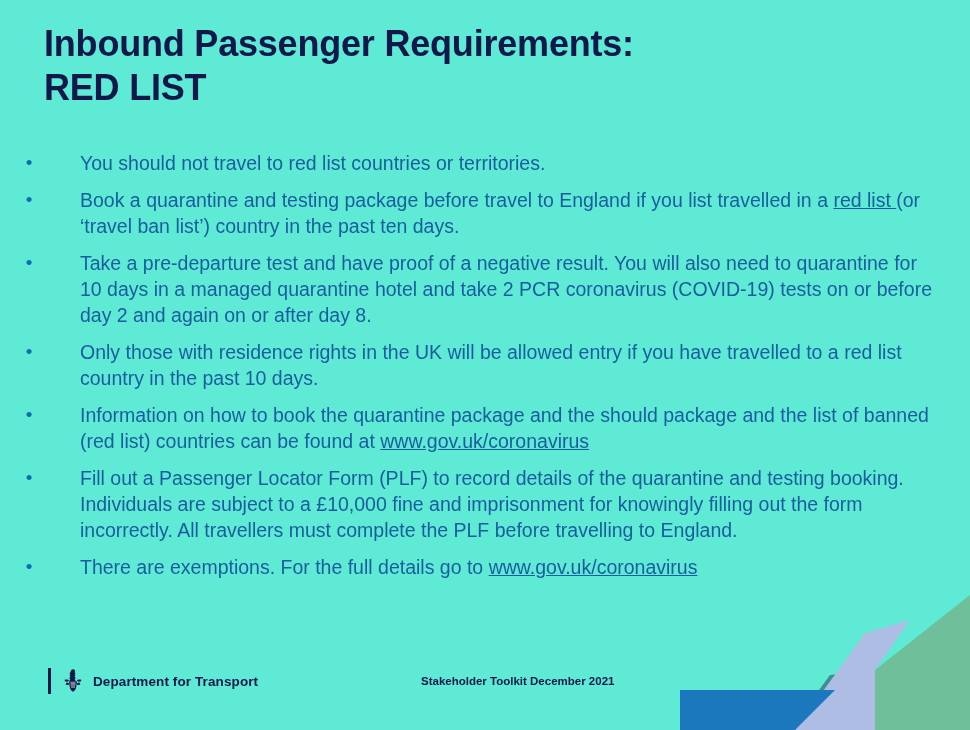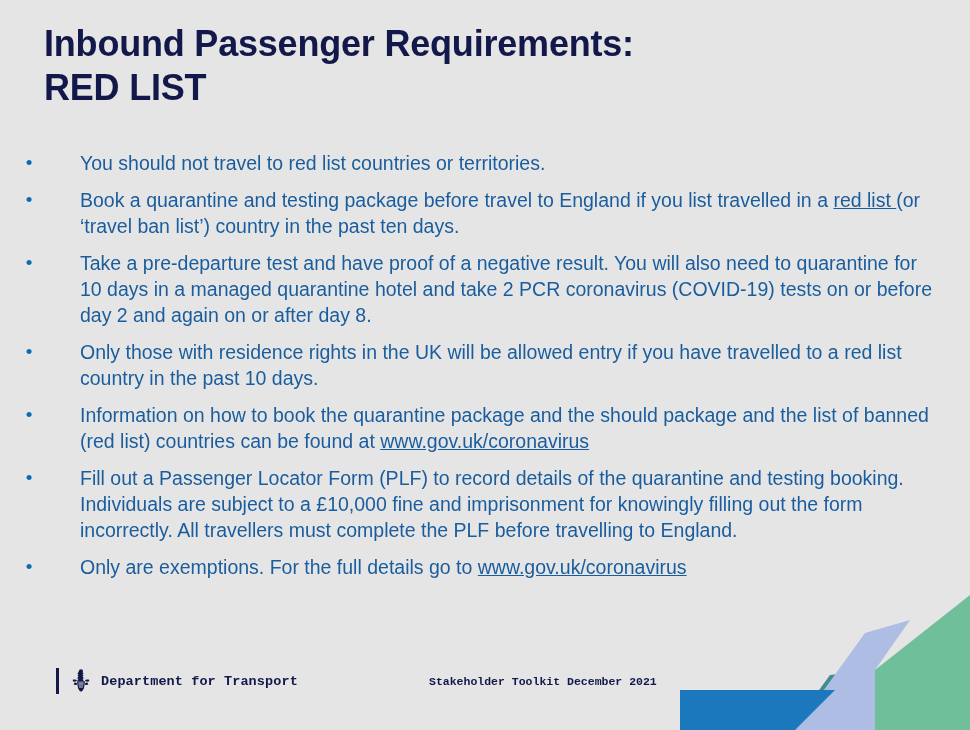--- a/index.html
+++ b/index.html
@@ -13,21 +13,21 @@
     font-family: "Liberation Sans", sans-serif;
     overflow: hidden;
     position: relative;
   }
 
   .slide {
     position: absolute;
     inset: 0;
     width: 970px;
     height: 730px;
-    background: #e5e5e5;
+    background: #5eead4;
     overflow: hidden;
   }
 
   
   .title-block {
     position: absolute;
     left: 44px;
     top: 22px;
     width: 880px;
   }
@@ -72,25 +72,24 @@
   }
   .bullet-text a,
   .bullet-text .link {
     color: #1a5d9e;
     text-decoration: underline;
   }
 
   
   .footer {
     position: absolute;
-    left: 16px;
+    left: 8px;
     top: 660px;
     width: 824px;
     height: 70px;
-    font-family: Liberation Mono, monospace;
   }
   .dft-logo {
     position: absolute;
     left: 40px;
     top: 8px;
     display: flex;
     align-items: center;
   }
   .dft-bar {
     width: 3px;
@@ -168,21 +167,21 @@
       <span class="bullet-text"><span>Information on how to book the quarantine package and the should package and the list of banned (red list) countries can be found at </span><a class="link" href="#">www.gov.uk/coronavirus</a></span>
     </div>
 
     <div class="bullet-row">
       <span class="bullet-dot">•</span>
       <span class="bullet-text"><span>Fill out a Passenger Locator Form (PLF) to record details of the quarantine and testing booking. Individuals are subject to a £10,000 fine and imprisonment for knowingly filling out the form incorrectly. All travellers must complete the PLF before travelling to England.</span></span>
     </div>
 
     <div class="bullet-row">
       <span class="bullet-dot">•</span>
-      <span class="bullet-text"><span>Only are exemptions. For the full details go to </span><a class="link" href="#">www.gov.uk/coronavirus</a></span>
+      <span class="bullet-text"><span>There are exemptions. For the full details go to </span><a class="link" href="#">www.gov.uk/coronavirus</a></span>
     </div>
 
   </div>
 
   <div class="corner">
     <svg width="290" height="135" viewBox="0 0 290 135" xmlns="http://www.w3.org/2000/svg" aria-hidden="true">
       <polygon points="290,0 290,135 195,135 195,75" fill="#6fbf9b"></polygon>
       <polygon points="195,75 195,135 110,135 110,135 150,80" fill="#3f8f91"></polygon>
       <polygon points="230,25 195,75 195,135 115,135 185,38" fill="#aebde4"></polygon>
       <polygon points="0,95 115,95 115,135 0,135" fill="#1b78bc"></polygon>

